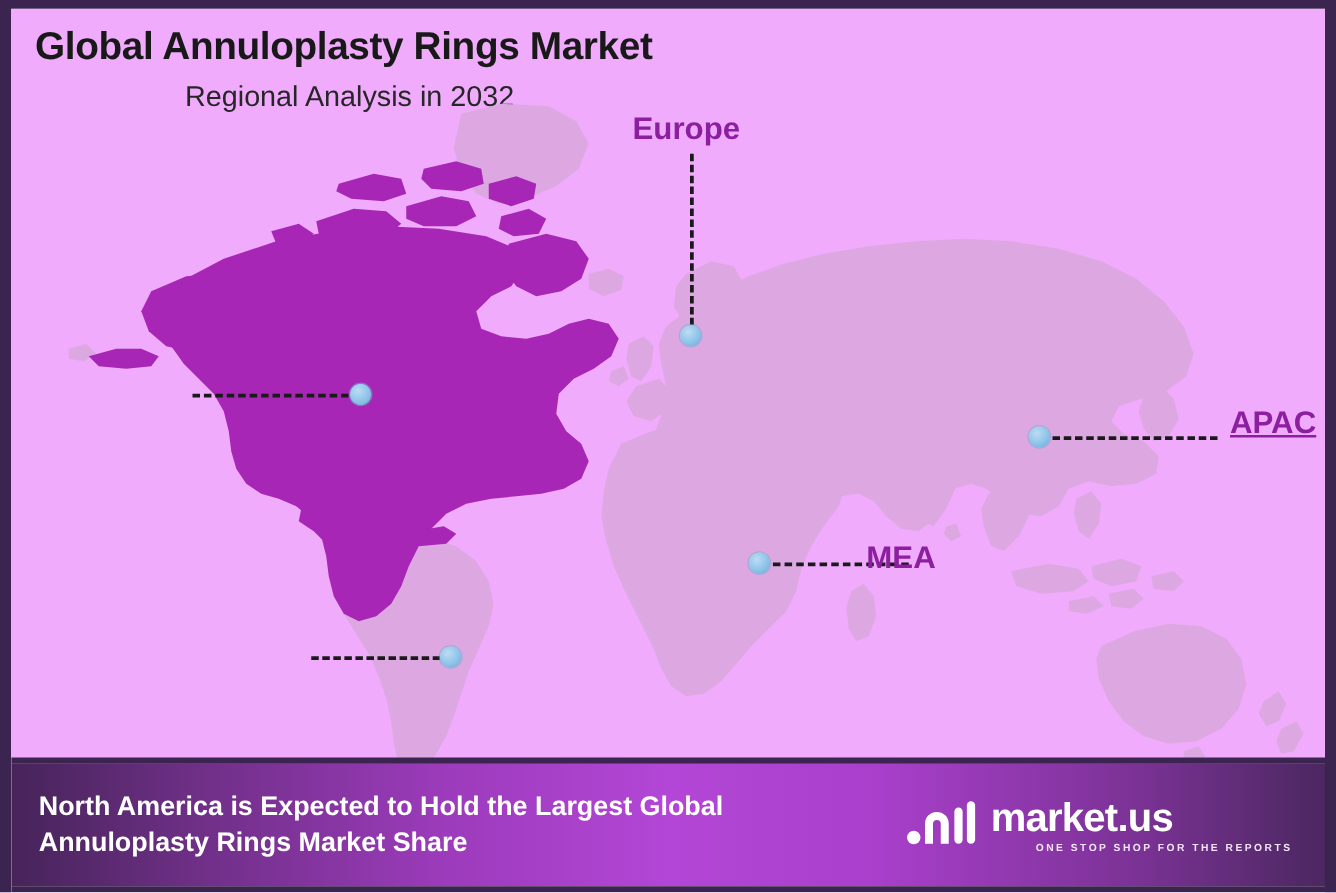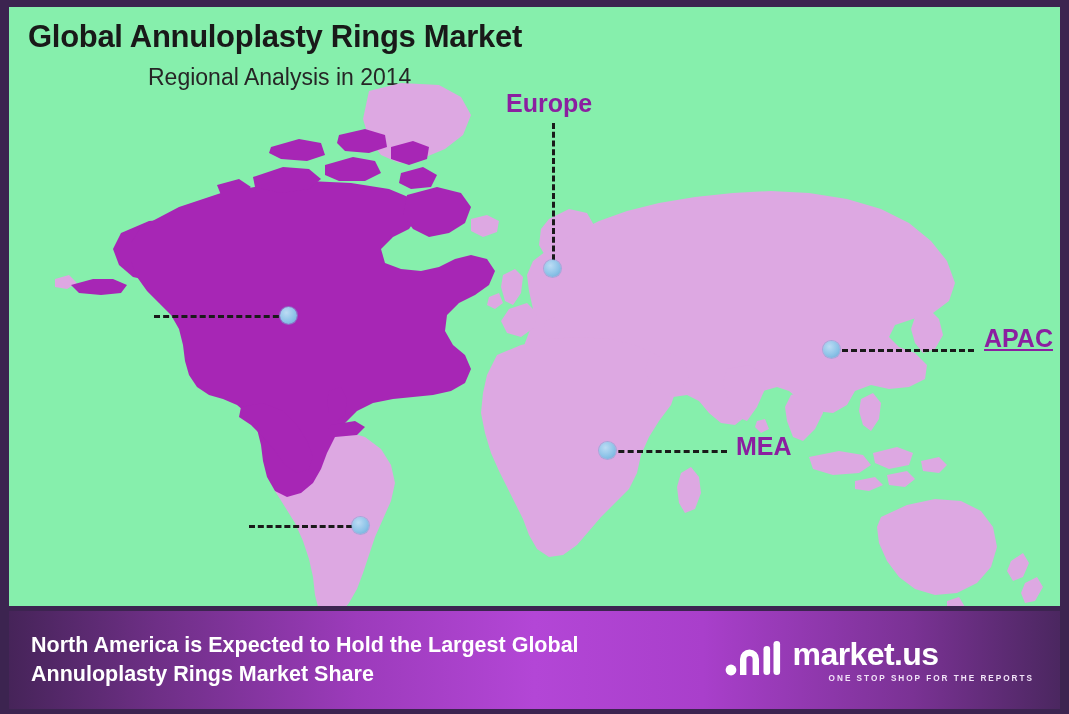--- a/index.html
+++ b/index.html
@@ -24,21 +24,21 @@
     border-top: 7px solid #3c2450;
     border-bottom: 0;
   }
 
   
   #canvas {
     position: absolute;
     left: 0; top: 0;
     width: 1051px;
     height: 626px;
-    background: #86efac;
+    background: #f0abfc;
     overflow: hidden;
   }
 
   
   #title {
     position: absolute;
     left: 19px;
     top: 12px;
     font-size: 31px;
     font-weight: bold;
@@ -73,21 +73,21 @@
     font-weight: bold;
     white-space: nowrap;
     line-height: 1.13;
   }
   .callout .cname { display: block; }
   .callout .cval  { display: block; }
 
   #callout-na      { left: 19px;  top: 325px; font-size: 25px; }
   #callout-europe  { left: 497px; top: 82px;  font-size: 25px; }
   #callout-apac    { left: 975px; top: 317px; font-size: 25px; text-decoration: underline; }
-  #callout-mea     { left: 727px; top: 425px; font-size: 25px; }
+  #callout-mea     { left: 684px; top: 425px; font-size: 25px; }
   #callout-latam   { left: 40px;  top: 505px; font-size: 25px; }
 
   
   .leader {
     position: absolute;
     border-top: 3px dashed #1a1a1a;
     height: 0;
   }
   .leader-v {
     position: absolute;
@@ -174,21 +174,21 @@
   }
 </style>
 </head>
 <body>
 
 <div id="infographic">
 
   <div id="canvas">
 
     <div id="title">Global Annuloplasty Rings Market</div>
-    <div id="subtitle">Regional Analysis in 2014</div>
+    <div id="subtitle">Regional Analysis in 2032</div>
 
     <div id="map-wrap">
       <svg viewBox="0 0 1051 560" preserveAspectRatio="xMidYMid meet">
 
         <g fill="#DDA8E2">
 
           <path d="M360 22 L392 14 L430 16 L452 28 L462 46 L454 66 L436 80 L412 90
                L390 94 L372 86 L360 70 L354 50 Z"></path>
 
           <path d="M462 150 L478 146 L490 152 L488 163 L474 168 L462 162 Z"></path>

